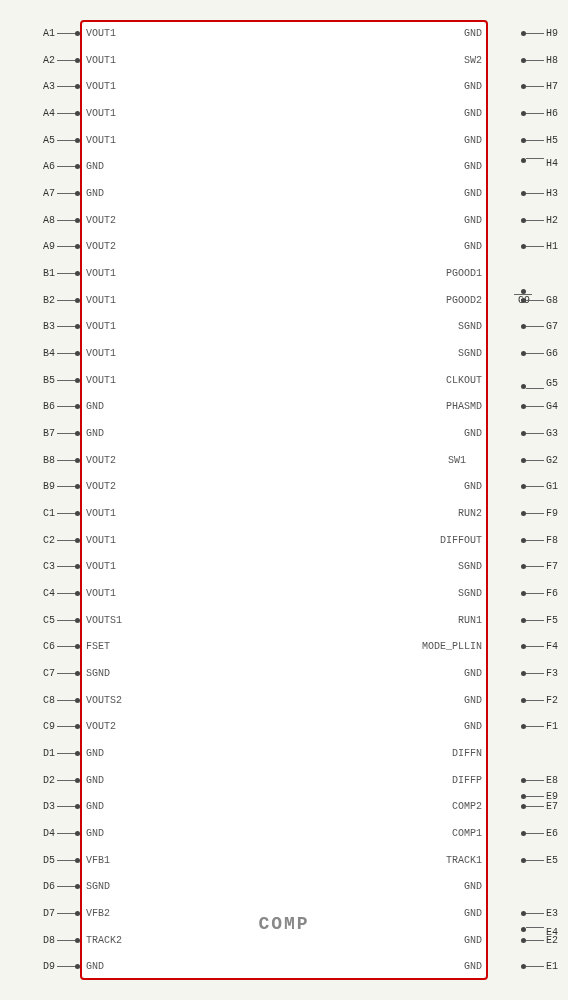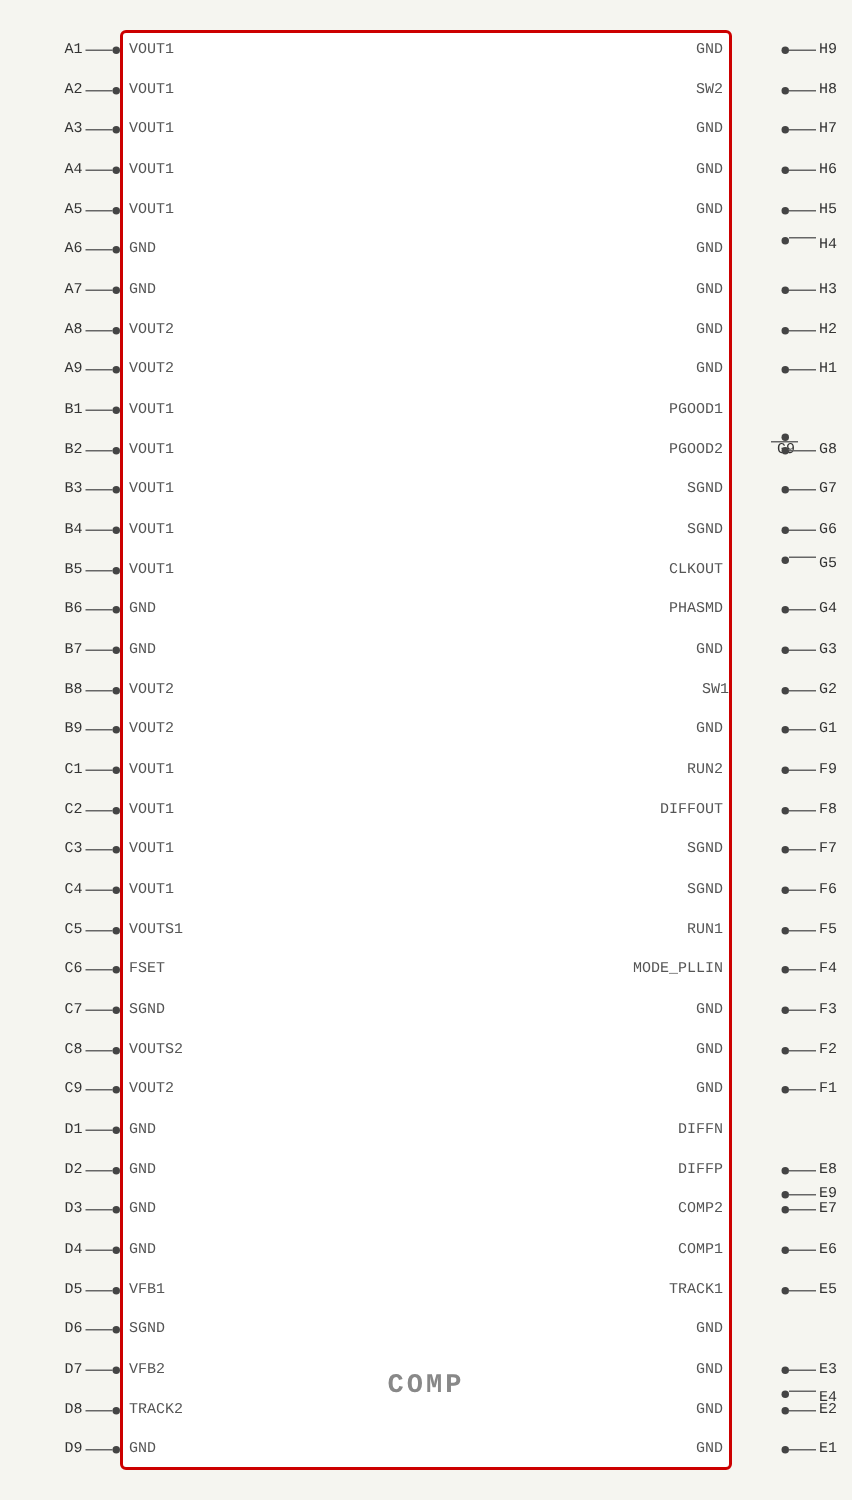--- a/index.html
+++ b/index.html
@@ -398,21 +398,21 @@
       <div class="pin-row pin-row-right" style="position: absolute; top: 297.667px; left: 0px; width: 70px; height: 18px; display: flex; align-items: center; flex-direction: row;">
         <div class="pin-dot"></div>
         <div class="pin-line-right"></div>
         <span class="pin-label-right">G7</span>
       </div>
       <div class="pin-row pin-row-right" style="position: absolute; top: 324.333px; left: 0px; width: 70px; height: 18px; display: flex; align-items: center; flex-direction: row;">
         <div class="pin-dot"></div>
         <div class="pin-line-right"></div>
         <span class="pin-label-right">G6</span>
       </div>
-      <div class="pin-row pin-row-right" style="position: absolute; top: 351px; left: 0px; width: 70px; height: 18px; display: flex; align-items: flex-start; flex-direction: row;">
+      <div class="pin-row pin-row-right" style="position: absolute; top: 351px; left: 0px; width: 70px; height: 18px; display: flex; align-items: flex-end; flex-direction: row;">
         <div class="pin-dot"></div>
         <div class="pin-line-right"></div>
         <span class="pin-label-right">G5</span>
       </div>
       <div class="pin-row pin-row-right" style="position: absolute; top: 377.667px; left: 0px; width: 70px; height: 18px; display: flex; align-items: center; flex-direction: row;">
         <div class="pin-dot"></div>
         <div class="pin-line-right"></div>
         <span class="pin-label-right">G4</span>
       </div>
       <div class="pin-row pin-row-right" style="position: absolute; top: 404.333px; left: 0px; width: 70px; height: 18px; display: flex; align-items: center; flex-direction: row;">
@@ -571,21 +571,21 @@
       <div class="internal-label internal-label-right" style="position: absolute; top: 164.333px; left: 0px; width: 120px; height: 18px; display: flex; align-items: center; justify-content: flex-end; padding-right: 4px;">GND</div>
       <div class="internal-label internal-label-right" style="position: absolute; top: 191px; left: 0px; width: 120px; height: 18px; display: flex; align-items: center; justify-content: flex-end; padding-right: 4px;">GND</div>
       <div class="internal-label internal-label-right" style="position: absolute; top: 217.667px; left: 0px; width: 120px; height: 18px; display: flex; align-items: center; justify-content: flex-end; padding-right: 4px;">GND</div>
       <div class="internal-label internal-label-right" style="position: absolute; top: 244.333px; left: 0px; width: 120px; height: 18px; display: flex; align-items: center; justify-content: flex-end; padding-right: 4px;">PGOOD1</div>
       <div class="internal-label internal-label-right" style="position: absolute; top: 271px; left: 0px; width: 120px; height: 18px; display: flex; align-items: center; justify-content: flex-end; padding-right: 4px;">PGOOD2</div>
       <div class="internal-label internal-label-right" style="position: absolute; top: 297.667px; left: 0px; width: 120px; height: 18px; display: flex; align-items: center; justify-content: flex-end; padding-right: 4px;">SGND</div>
       <div class="internal-label internal-label-right" style="position: absolute; top: 324.333px; left: 0px; width: 120px; height: 18px; display: flex; align-items: center; justify-content: flex-end; padding-right: 4px;">SGND</div>
       <div class="internal-label internal-label-right" style="position: absolute; top: 351px; left: 0px; width: 120px; height: 18px; display: flex; align-items: center; justify-content: flex-end; padding-right: 4px;">CLKOUT</div>
       <div class="internal-label internal-label-right" style="position: absolute; top: 377.667px; left: 0px; width: 120px; height: 18px; display: flex; align-items: center; justify-content: flex-end; padding-right: 4px;">PHASMD</div>
       <div class="internal-label internal-label-right" style="position: absolute; top: 404.333px; left: 0px; width: 120px; height: 18px; display: flex; align-items: center; justify-content: flex-end; padding-right: 4px;">GND</div>
-      <div class="internal-label internal-label-right" style="position: absolute; top: 431px; left: 0px; width: 120px; height: 18px; display: flex; align-items: center; justify-content: flex-end; padding-right: 0;">SW1</div>
+      <div class="internal-label internal-label-right" style="position: absolute; top: 431px; left: 0px; width: 120px; height: 18px; display: flex; align-items: center; justify-content: flex-end; padding-right: 20px;">SW1</div>
       <div class="internal-label internal-label-right" style="position: absolute; top: 457.667px; left: 0px; width: 120px; height: 18px; display: flex; align-items: center; justify-content: flex-end; padding-right: 4px;">GND</div>
       <div class="internal-label internal-label-right" style="position: absolute; top: 484.333px; left: 0px; width: 120px; height: 18px; display: flex; align-items: center; justify-content: flex-end; padding-right: 4px;">RUN2</div>
       <div class="internal-label internal-label-right" style="position: absolute; top: 511px; left: 0px; width: 120px; height: 18px; display: flex; align-items: center; justify-content: flex-end; padding-right: 4px;">DIFFOUT</div>
       <div class="internal-label internal-label-right" style="position: absolute; top: 537.667px; left: 0px; width: 120px; height: 18px; display: flex; align-items: center; justify-content: flex-end; padding-right: 4px;">SGND</div>
       <div class="internal-label internal-label-right" style="position: absolute; top: 564.333px; left: 0px; width: 120px; height: 18px; display: flex; align-items: center; justify-content: flex-end; padding-right: 4px;">SGND</div>
       <div class="internal-label internal-label-right" style="position: absolute; top: 591px; left: 0px; width: 120px; height: 18px; display: flex; align-items: center; justify-content: flex-end; padding-right: 4px;">RUN1</div>
       <div class="internal-label internal-label-right" style="position: absolute; top: 617.667px; left: 0px; width: 120px; height: 18px; display: flex; align-items: center; justify-content: flex-end; padding-right: 4px;">MODE_PLLIN</div>
       <div class="internal-label internal-label-right" style="position: absolute; top: 644.333px; left: 0px; width: 120px; height: 18px; display: flex; align-items: center; justify-content: flex-end; padding-right: 4px;">GND</div>
       <div class="internal-label internal-label-right" style="position: absolute; top: 671px; left: 0px; width: 120px; height: 18px; display: flex; align-items: center; justify-content: flex-end; padding-right: 4px;">GND</div>
       <div class="internal-label internal-label-right" style="position: absolute; top: 697.667px; left: 0px; width: 120px; height: 18px; display: flex; align-items: center; justify-content: flex-end; padding-right: 4px;">GND</div>

